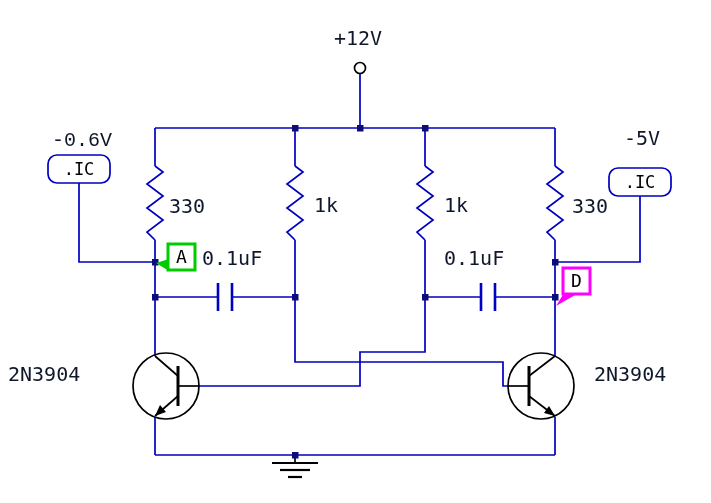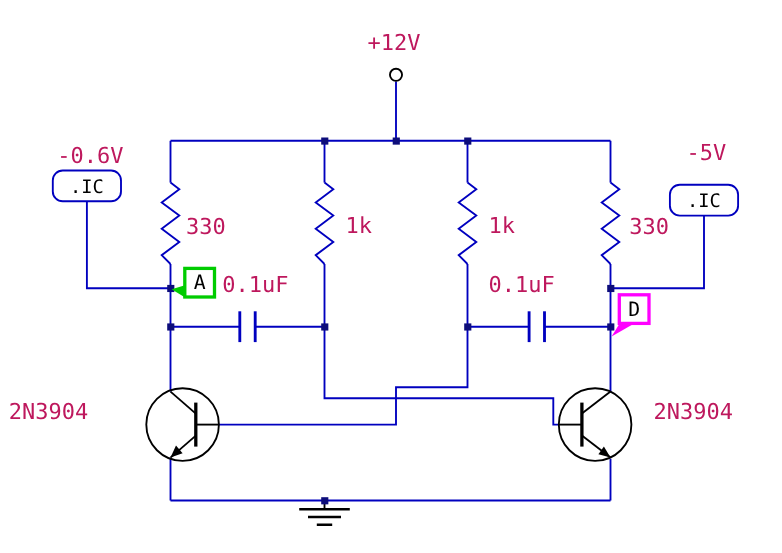--- a/index.html
+++ b/index.html
@@ -1,20 +1,20 @@
 <!DOCTYPE html>
 <html><head>
 <meta charset="utf-8">
 <style>
   html,body{margin:0;padding:0;background:#fff;}
   #stage{position:relative;width:711px;height:503px;background:#fff;overflow:hidden;
          font-family:"DejaVu Sans Mono", monospace;}
   #stage svg{position:absolute;left:0;top:0;}
   .label{position:absolute;font-family:"DejaVu Sans Mono", monospace;font-size:20px;
-         color:#be185d;white-space:pre;line-height:1;text-align:right;}
+         color:#0f172a;white-space:pre;line-height:1;text-align:right;}
   svg text{font-family:"DejaVu Sans Mono", monospace;fill:#000;}
 </style>
 </head>
 <body>
 
 <div id="stage">
 
   <svg width="711" height="503" viewBox="0 0 711 503">
 
     <g fill="none" stroke="#0000bf" stroke-width="1.7">
@@ -126,21 +126,21 @@
     </g>
 
     <g>
       <polygon points="556,306 564,293 575,295" fill="#ff00ff" stroke="none"></polygon>
       <rect x="563" y="268" width="27" height="26" fill="#ffffff" stroke="#ff00ff" stroke-width="3"></rect>
       <text x="576.5" y="287" font-size="18" text-anchor="middle">D</text>
     </g>
   </svg>
 
   <span class="label" style="left:334px;top:28px;">+12V</span>
-  <span class="label" style="left:52px;top:131px;">-0.6V</span>
+  <span class="label" style="left:52px;top:131px;font-family:Liberation Mono, monospace;">-0.6V</span>
   <span class="label" style="left:624px;top:128px;">-5V</span>
   <span class="label" style="left:169px;top:196px;">330</span>
   <span class="label" style="left:314px;top:195px;">1k</span>
   <span class="label" style="left:444px;top:195px;">1k</span>
   <span class="label" style="left:572px;top:196px;">330</span>
   <span class="label" style="left:202px;top:248px;">0.1uF</span>
   <span class="label" style="left:444px;top:248px;">0.1uF</span>
   <span class="label" style="left:8px;top:364px;">2N3904</span>
   <span class="label" style="left:594px;top:364px;">2N3904</span>
 </div>

